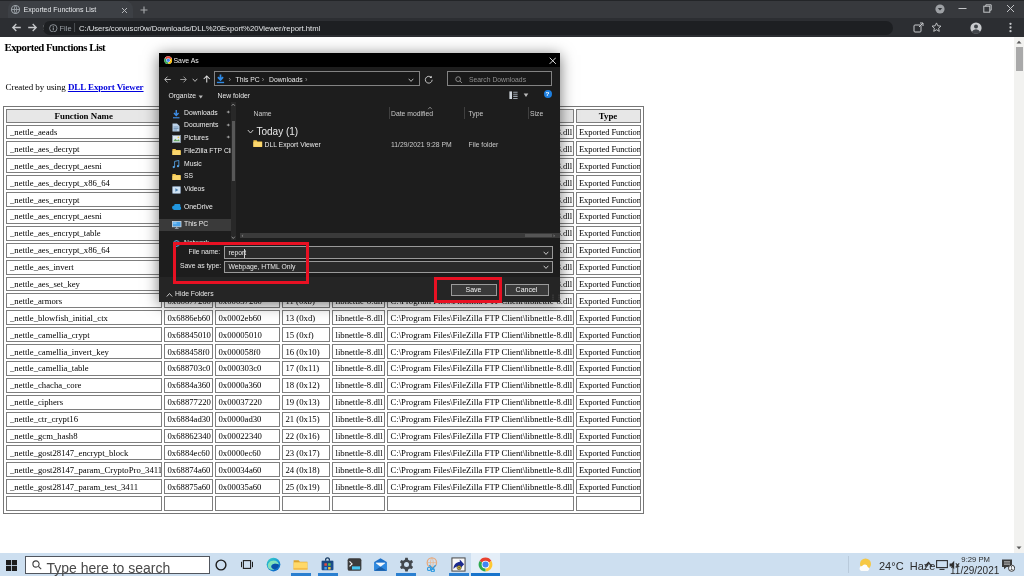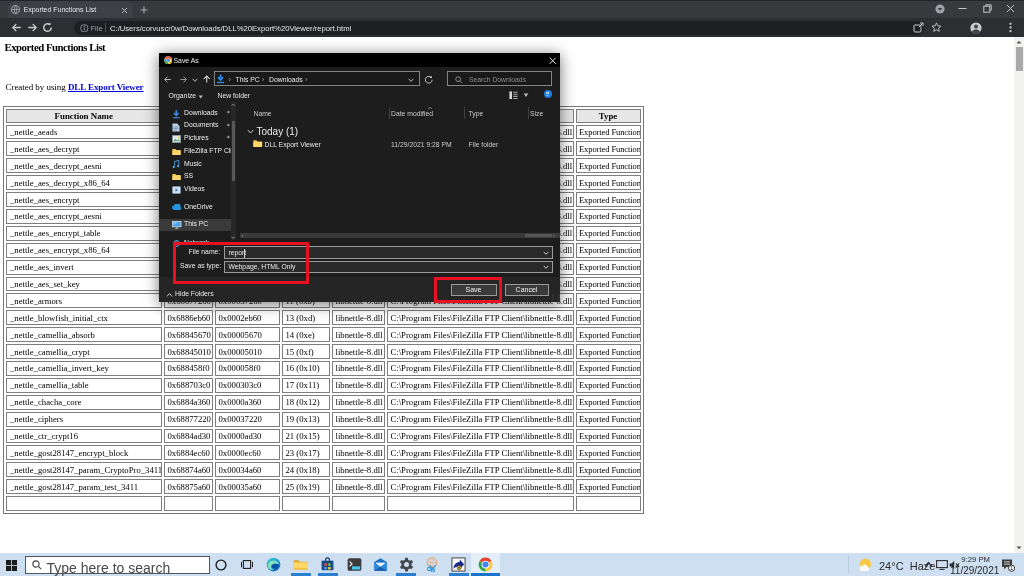--- a/index.html
+++ b/index.html
@@ -3,21 +3,21 @@
 *{margin:0;padding:0;box-sizing:border-box}
 html,body{width:1024px;height:576px;overflow:hidden}
 body{font-family:"Liberation Sans",sans-serif;position:relative;background:#fff}
 .abs{position:absolute}
 svg{display:block}
 
 #frame{left:0;top:0;width:1024px;height:18px;background:#37393d;border-top:1.5px solid #232528}
 #tab{left:8px;top:1px;width:125px;height:17px;background:#3d4045;border-radius:8px 8px 0 0;color:#d8dadc}
 #tab .title{position:absolute;left:15.5px;top:5.2px;font-size:7px;letter-spacing:-0.02px;white-space:nowrap;color:#e4e6e9}
 #toolbar{left:0;top:18px;width:1024px;height:19px;background:#2c2e32}
-#pill{left:74px;top:20.5px;width:850px;height:14.5px;background:#1d1f22;border-radius:7.2px;color:#e4e6e8}
+#pill{left:43px;top:20.5px;width:850px;height:14.5px;background:#1d1f22;border-radius:7.2px;color:#e4e6e8}
 #pill .file{position:absolute;left:16.5px;top:3.4px;font-size:7.5px;color:#9aa0a6}
 #pill .sep{position:absolute;left:30.5px;top:1.8px;font-size:9px;color:#5a5e62}
 #pill .url{position:absolute;left:36px;top:3.1px;font-size:7.7px;letter-spacing:-0.02px;white-space:nowrap}
 
 #page{left:0;top:37px;width:1024px;height:516px;background:#fff}
 #scrollbar{left:1014px;top:37px;width:10px;height:516px;background:#f2f2f0}
 #sthumb{left:1015.5px;top:47px;width:7px;height:24px;background:#a9a9a9}
 h1{position:absolute;left:4.5px;top:40.5px;font-size:10.8px;letter-spacing:-0.5px;font-family:"Liberation Serif",serif;color:#000}
 #byline{left:5.5px;top:82px;font-size:9px;letter-spacing:-0.05px;font-family:"Liberation Serif",serif;color:#000}
 #byline a{color:#0000dd;font-weight:bold;text-decoration:underline}
@@ -241,29 +241,20 @@
 <tr>
         <td>_nettle_blowfish_initial_ctx</td>
         <td>0x6886eb60</td>
         <td>0x0002eb60</td>
         <td>13 (0xd)</td>
         <td>libnettle-8.dll</td>
         <td>C:\Program Files\FileZilla FTP Client\libnettle-8.dll</td>
         <td>Exported Function</td>
       </tr>
 <tr>
-        <td>_nettle_camellia_absorb</td>
-        <td>0x68845670</td>
-        <td>0x00005670</td>
-        <td>14 (0xe)</td>
-        <td>libnettle-8.dll</td>
-        <td>C:\Program Files\FileZilla FTP Client\libnettle-8.dll</td>
-        <td>Exported Function</td>
-      </tr>
-<tr>
         <td>_nettle_camellia_crypt</td>
         <td>0x68845010</td>
         <td>0x00005010</td>
         <td>15 (0xf)</td>
         <td>libnettle-8.dll</td>
         <td>C:\Program Files\FileZilla FTP Client\libnettle-8.dll</td>
         <td>Exported Function</td>
       </tr>
 <tr>
         <td>_nettle_camellia_invert_key</td>
@@ -299,20 +290,29 @@
         <td>19 (0x13)</td>
         <td>libnettle-8.dll</td>
         <td>C:\Program Files\FileZilla FTP Client\libnettle-8.dll</td>
         <td>Exported Function</td>
       </tr>
 <tr>
         <td>_nettle_ctr_crypt16</td>
         <td>0x6884ad30</td>
         <td>0x0000ad30</td>
         <td>21 (0x15)</td>
+        <td>libnettle-8.dll</td>
+        <td>C:\Program Files\FileZilla FTP Client\libnettle-8.dll</td>
+        <td>Exported Function</td>
+      </tr>
+<tr>
+        <td>_nettle_gcm_hash8</td>
+        <td>0x68862340</td>
+        <td>0x00022340</td>
+        <td>22 (0x16)</td>
         <td>libnettle-8.dll</td>
         <td>C:\Program Files\FileZilla FTP Client\libnettle-8.dll</td>
         <td>Exported Function</td>
       </tr>
 <tr>
         <td>_nettle_gost28147_encrypt_block</td>
         <td>0x6884ec60</td>
         <td>0x0000ec60</td>
         <td>23 (0x17)</td>
         <td>libnettle-8.dll</td>

